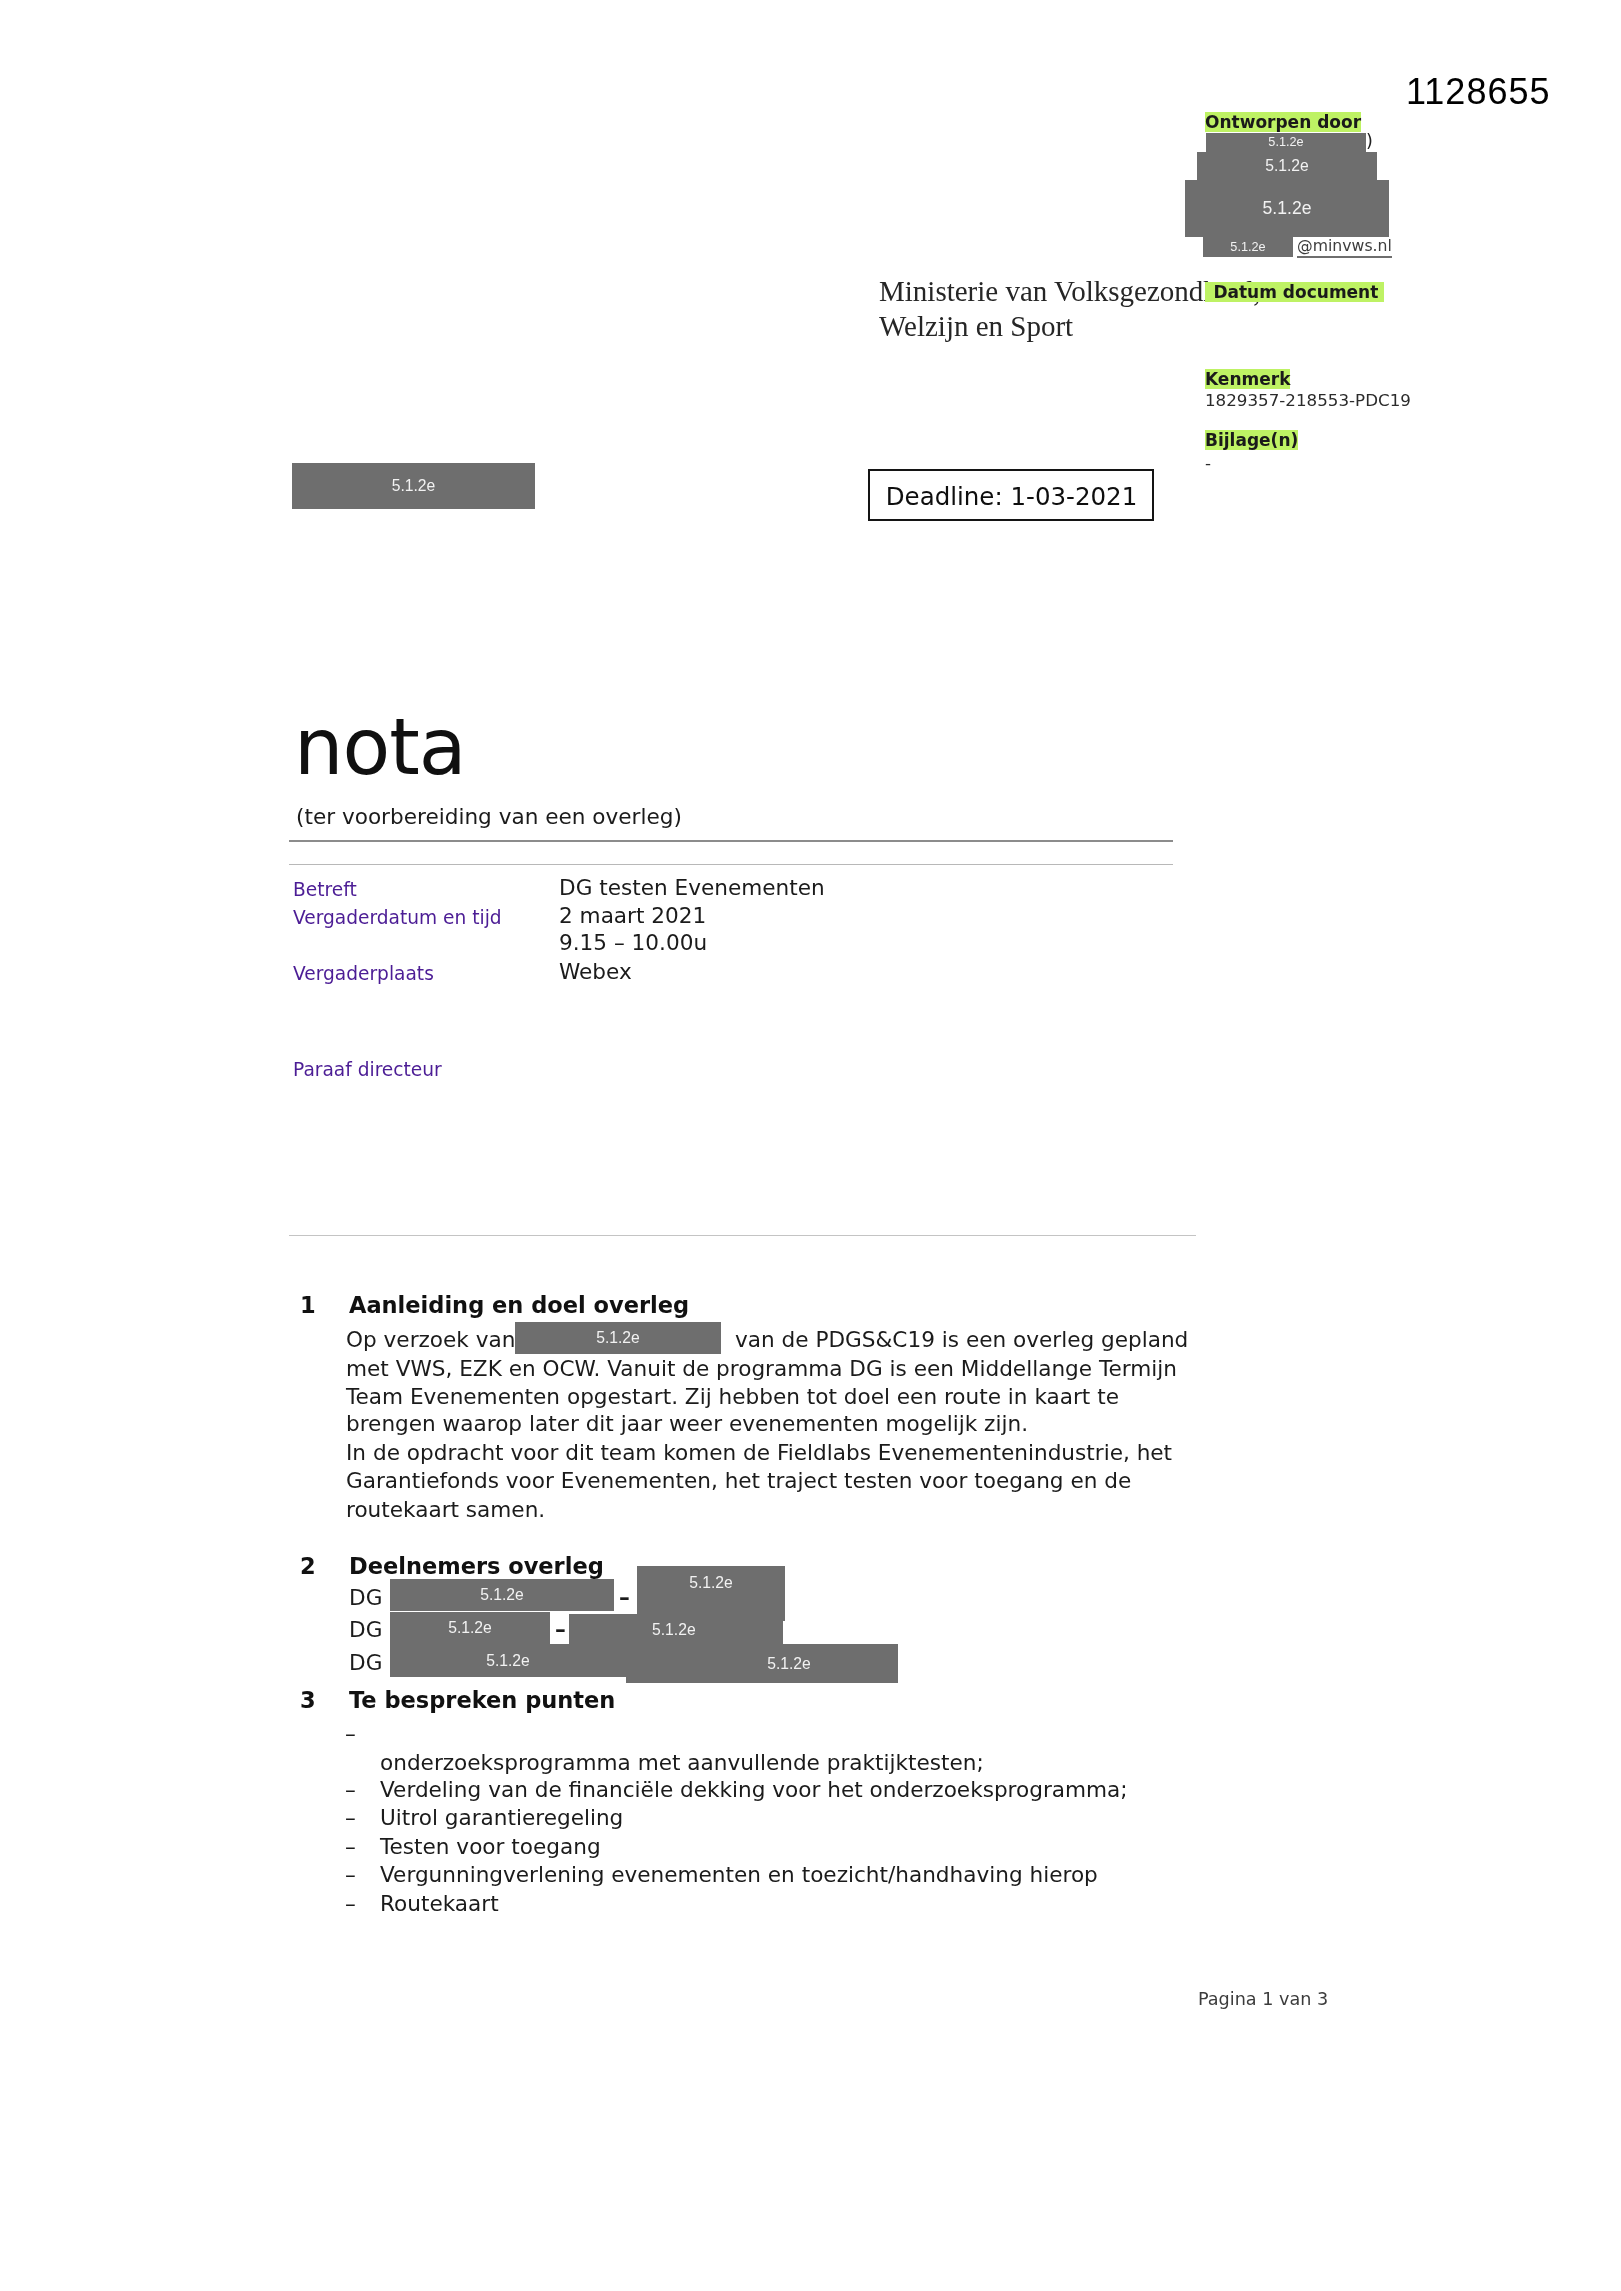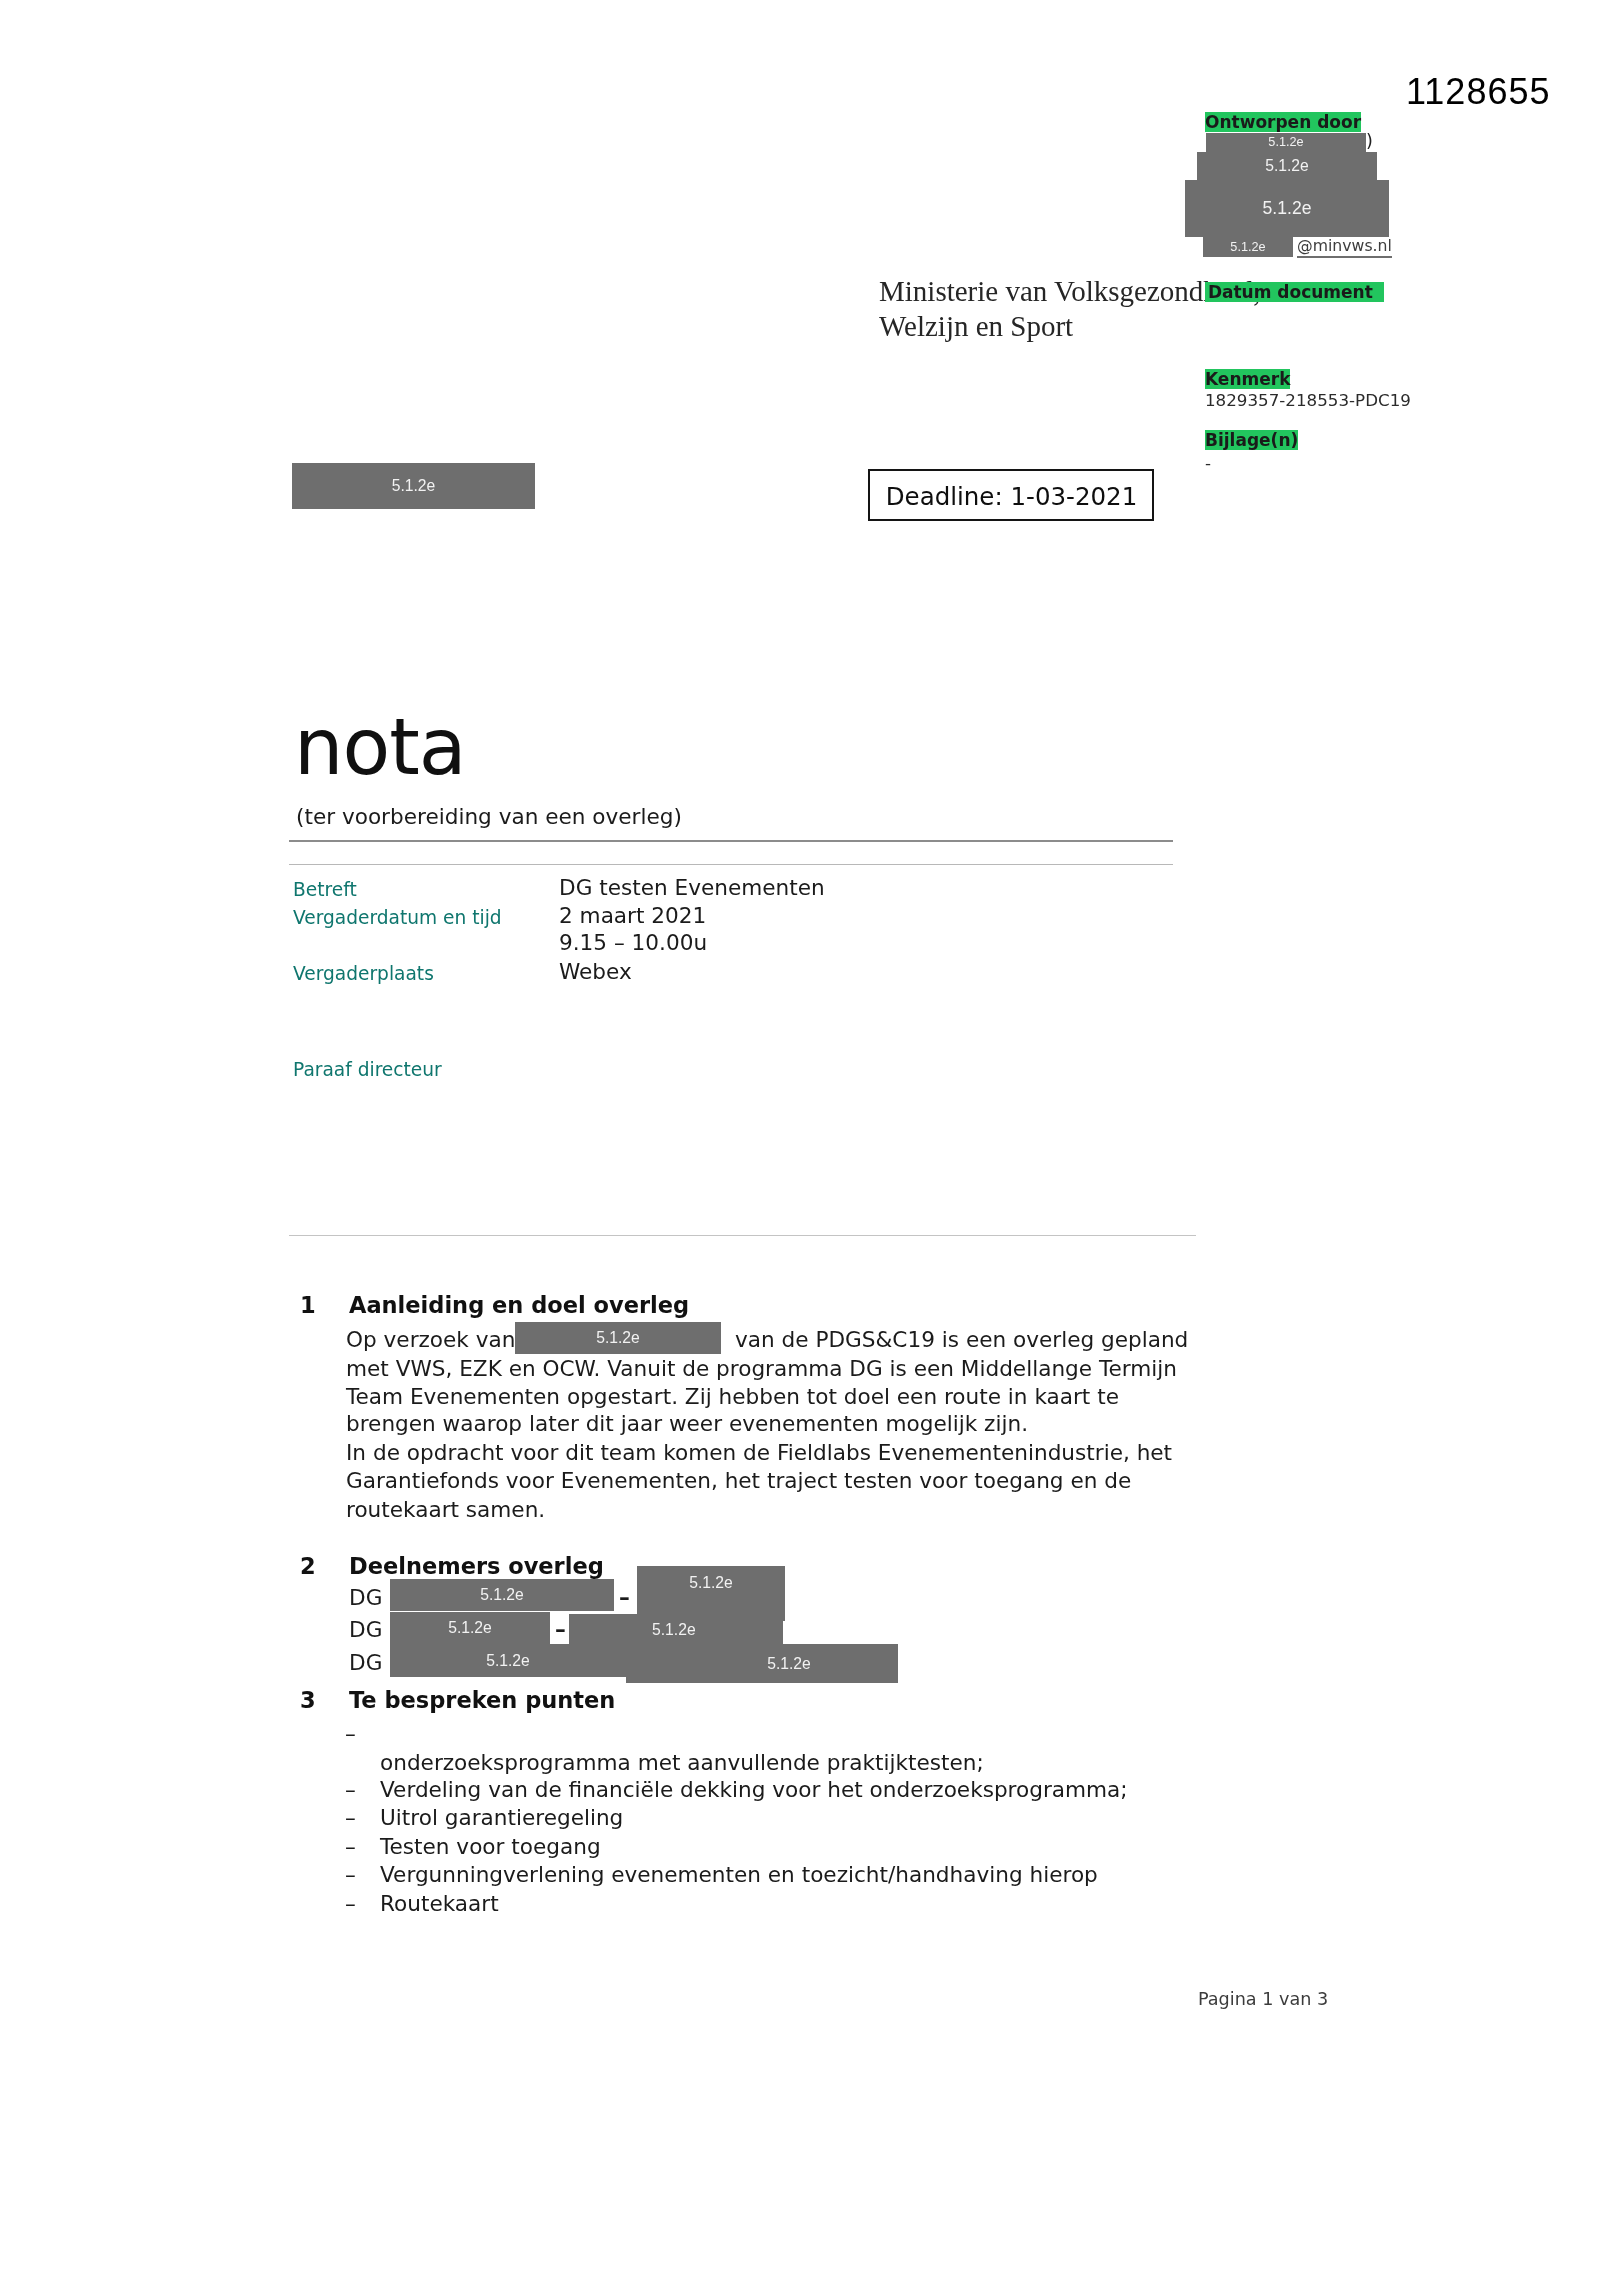--- a/index.html
+++ b/index.html
@@ -16,26 +16,27 @@
   .redaction{
     position:absolute;
     background:#6e6e6e;
     color:#f2f2f2;
     display:flex;align-items:center;justify-content:center;
     font-family:"Liberation Sans",sans-serif;
   }
   .bold{font-weight:bold;}
   .serif{font-family:"Liberation Serif","DejaVu Serif",serif;}
   .rc-label{ 
-    font-size:17px;font-weight:bold;color:#1a1a1a;background:#22c55e;
+    font-size:17px;font-weight:bold;color:#1a1a1a;background:#bef264;
     font-family:"DejaVu Sans","Liberation Sans",sans-serif;
+    text-align:center;
   }
   .rc-value{font-size:16.7px;color:#2b2b2b;}
   .body-text{font-size:21.6px;color:#1b1b1b;line-height:28px;white-space:nowrap;}
-  .label-text{font-size:18.6px;color:#0f766e;text-align:center;}
+  .label-text{font-size:18.6px;color:#4c1d95;text-align:center;}
   .h-section{font-size:22.5px;font-weight:bold;color:#111;white-space:nowrap;}
   .hr{position:absolute;background:#8c8c8c;}
 </style>
 </head>
 <body>
 
 <div class="page">
 
   <div class="abs" style="left:1406px;top:71px;font-size:36px;color:#000;font-family:'Liberation Sans',sans-serif;letter-spacing:1px;">1128655</div>
 

